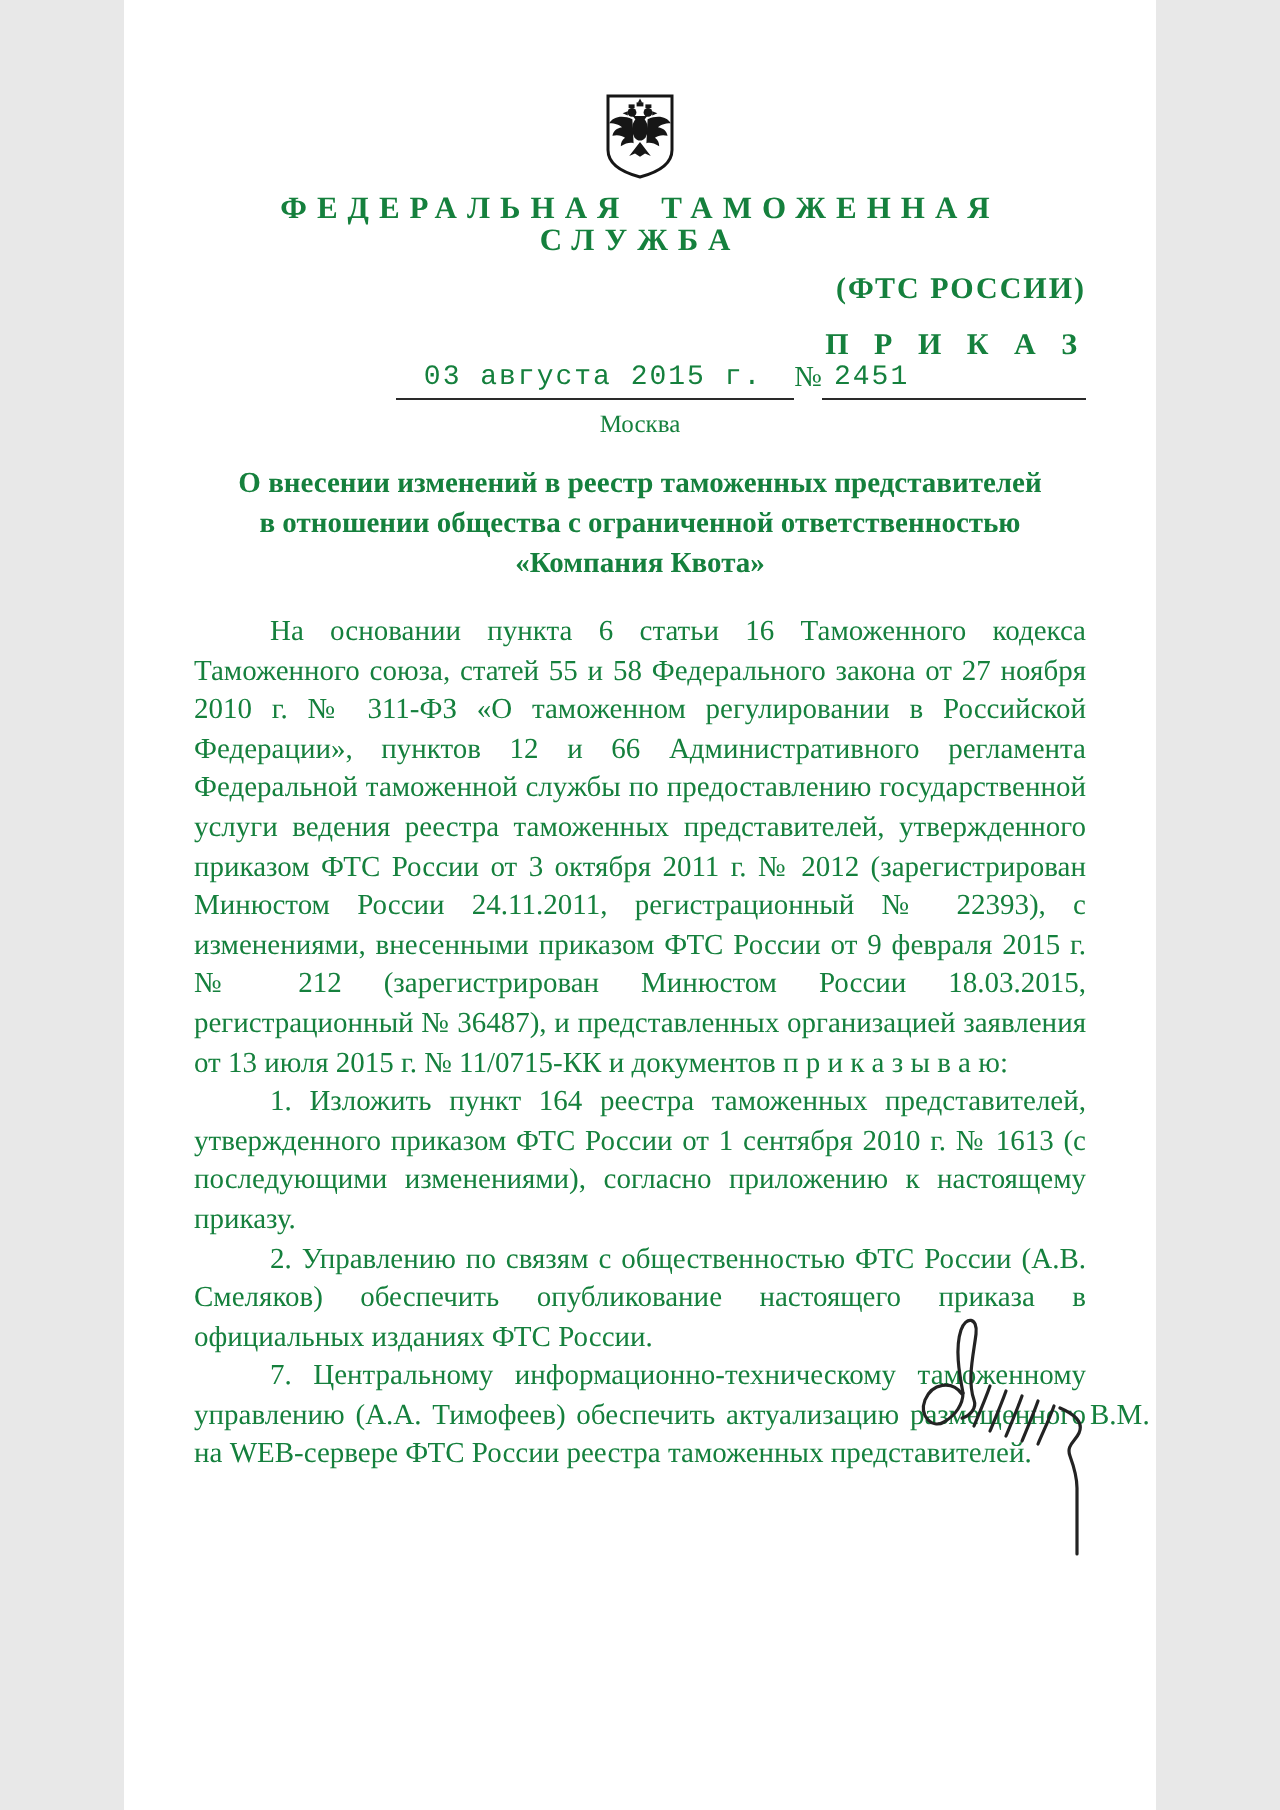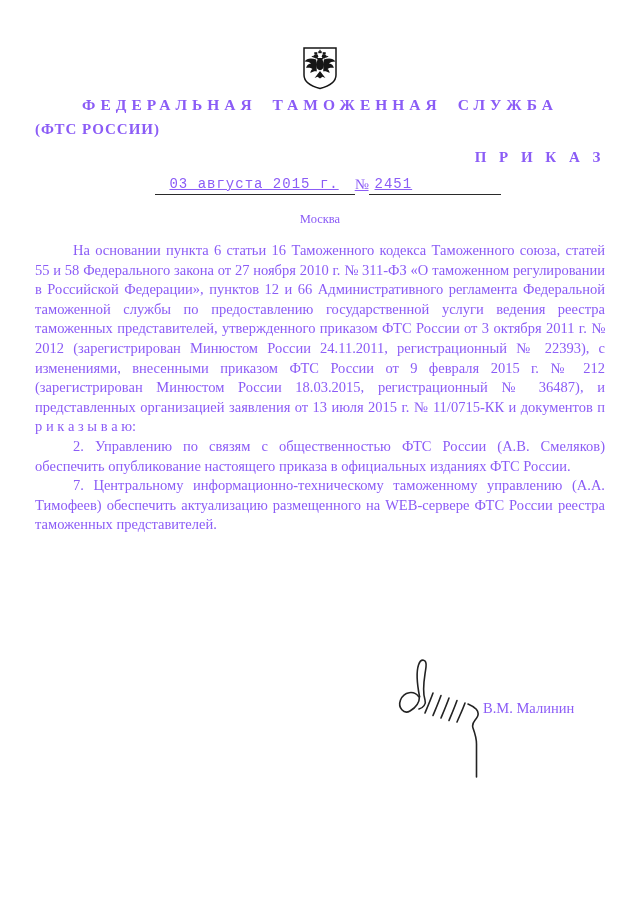--- a/index.html
+++ b/index.html
@@ -1,21 +1,21 @@
 <!DOCTYPE html>
 <html><head>
 <meta charset="utf-8">
 <style>
   html,body{margin:0;padding:0;background:#e8e8e8;}
   .page{
     position:relative;
-    width:640px;height:905px;
+    width:516px;height:905px;
     margin:0 auto;
     background:#ffffff;
-    color:#8b5cf6;
+    color:#15803d;
     font-family:"Liberation Serif", serif;
     overflow:hidden;
     box-sizing:border-box;
   }
   .content{
     position:absolute;
     left:35px; right:35px; top:0;
   }
   .emblem-wrap{
     text-align:center;
@@ -25,42 +25,40 @@
   .org-name{
     text-align:center;
     font-weight:bold;
     font-size:15.5px;
     letter-spacing:5px;
     word-spacing:7px;
     margin-top:7px;
     line-height:16px;
   }
   .org-abbr{
-    text-align:left;
+    text-align:right;
     font-weight:bold;
     font-size:15px;
     letter-spacing:1px;
     margin-top:8px;
     line-height:16px;
   }
   .doc-type{
     text-align:right;
     font-weight:bold;
     font-size:15px;
     letter-spacing:4.5px;
     margin-top:12px;
     line-height:16px;
   }
   .req-row{
     display:flex;
-    justify-content:center;
+    justify-content:flex-end;
     align-items:flex-end;
-    margin-top:11px;
     font-size:14px;
-    text-decoration:underline;
   }
   .date-field{
     font-family:"Liberation Mono", monospace;
     font-size:14px;
     letter-spacing:1px;
     border-bottom:1.5px solid #2a2a2a;
     padding:0 16px 2px 14px;
     margin-left:16px;
     white-space:nowrap;
   }
@@ -77,21 +75,21 @@
     font-family:"Liberation Mono", monospace;
     font-size:14px;
     letter-spacing:1px;
     border-bottom:1.5px solid #2a2a2a;
     width:126px;
     padding:0 0 2px 6px;
   }
   .city{
     text-align:center;
     font-size:12.5px;
-    margin-top:17px;
+    margin-top:5px;
     line-height:14px;
   }
   .doc-title{
     text-align:center;
     font-weight:bold;
     font-size:14.5px;
     line-height:20px;
     margin-top:13px;
   }
   .body-text{
@@ -162,23 +160,28 @@
     <div class="req-row">
       <span class="date-field">03 августа 2015 г.</span>
       <span class="num-field">
         <span class="num-sign">№</span>
         <span class="num-value">2451</span>
       </span>
     </div>
 
     <div class="city">Москва</div>
 
+    <div class="doc-title">
+      <div>О внесении изменений в реестр таможенных представителей</div>
+      <div>в отношении общества с ограниченной ответственностью «Компания Квота»</div>
+    </div>
 
     <div class="body-text">
       <p>На основании пункта 6 статьи 16 Таможенного кодекса Таможенного союза, статей 55 и 58 Федерального закона от 27 ноября 2010 г. № 311-ФЗ «О таможенном регулировании в Российской Федерации», пунктов 12 и 66 Административного регламента Федеральной таможенной службы по предоставлению государственной услуги ведения реестра таможенных представителей, утвержденного приказом ФТС России от 3 октября 2011 г. № 2012 (зарегистрирован Минюстом России 24.11.2011, регистрационный № 22393), с изменениями, внесенными приказом ФТС России от 9 февраля 2015 г. № 212 (зарегистрирован Минюстом России 18.03.2015, регистрационный № 36487), и представленных организацией заявления от 13 июля 2015 г. № 11/0715-КК и документов п р и к а з ы в а ю:</p>
+      <p>1. Изложить пункт 164 реестра таможенных представителей, утвержденного приказом ФТС России от 1 сентября 2010 г. № 1613 (с последующими изменениями), согласно приложению к настоящему приказу.</p>
       <p>2. Управлению по связям с общественностью ФТС России (А.В. Смеляков) обеспечить опубликование настоящего приказа в официальных изданиях ФТС России.</p>
       <p>7. Центральному информационно-техническому таможенному управлению (А.А. Тимофеев) обеспечить актуализацию размещенного на WEB-сервере ФТС России реестра таможенных представителей.</p>
     </div>
   </div>
 
   <div class="sig-block">
     <div class="sig-position">
     </div>
     <div class="sig-autograph">
       <svg width="110" height="132" viewBox="0 0 110 132">

